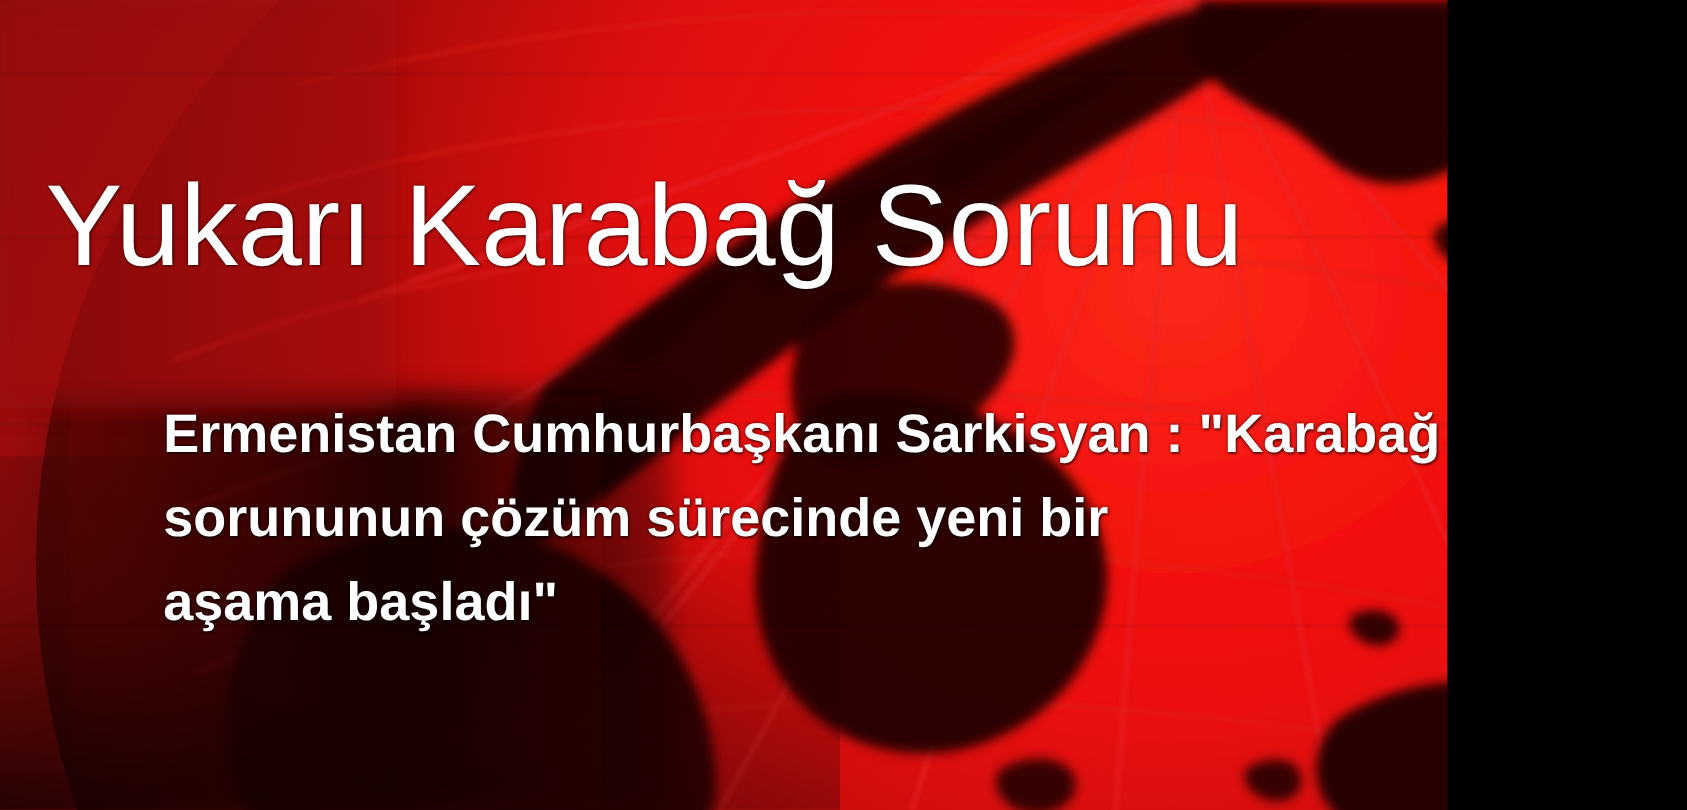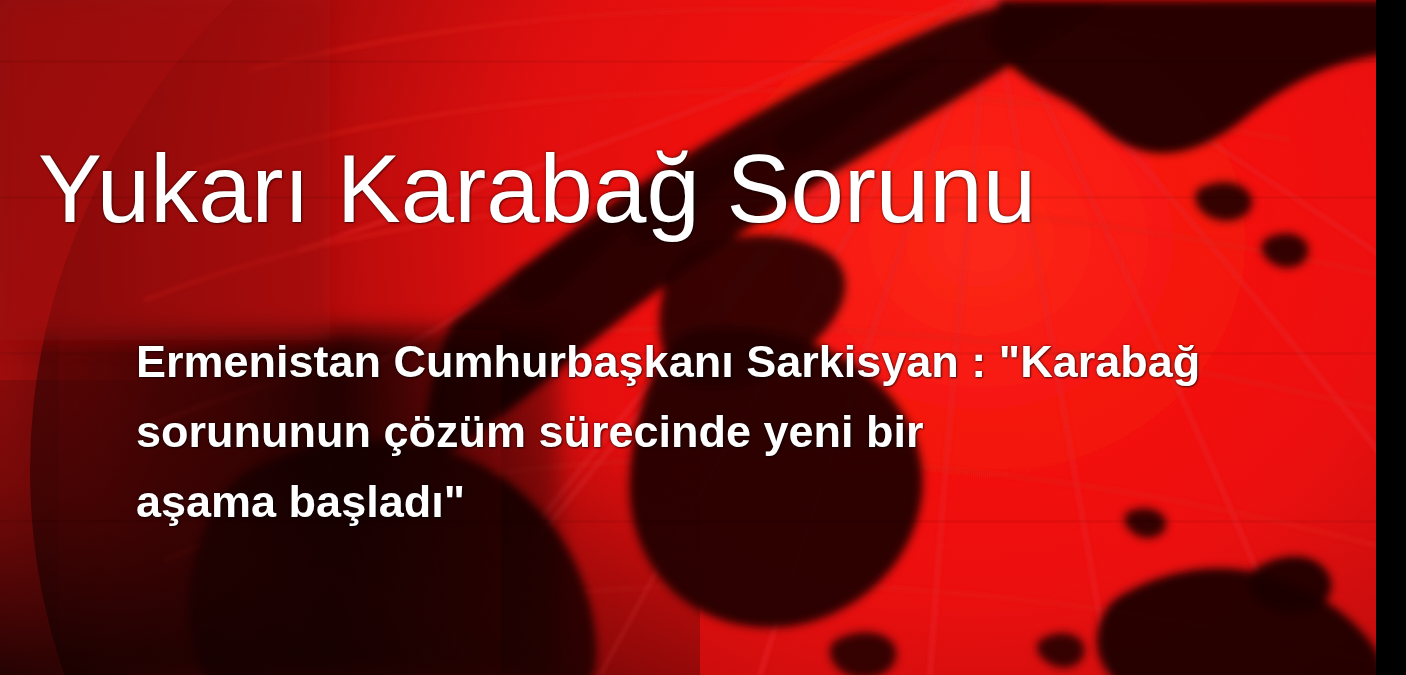--- a/index.html
+++ b/index.html
@@ -2,21 +2,21 @@
 <html><head>
 <meta charset="utf-8">
 <style>
   html, body {
     margin: 0;
     padding: 0;
     background: #000;
   }
   #stage {
     position: relative;
-    width: 1376px;
+    width: 1206px;
     height: 675px;
     overflow: hidden;
     font-family: "Liberation Sans", sans-serif;
     background: #e90f0f;
   }
 
   
   #artwork {
     position: absolute;
     inset: 0;

